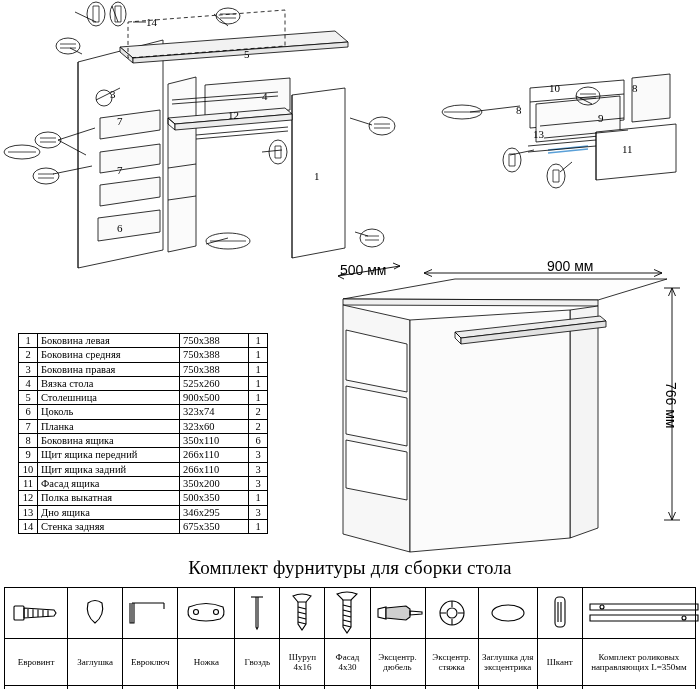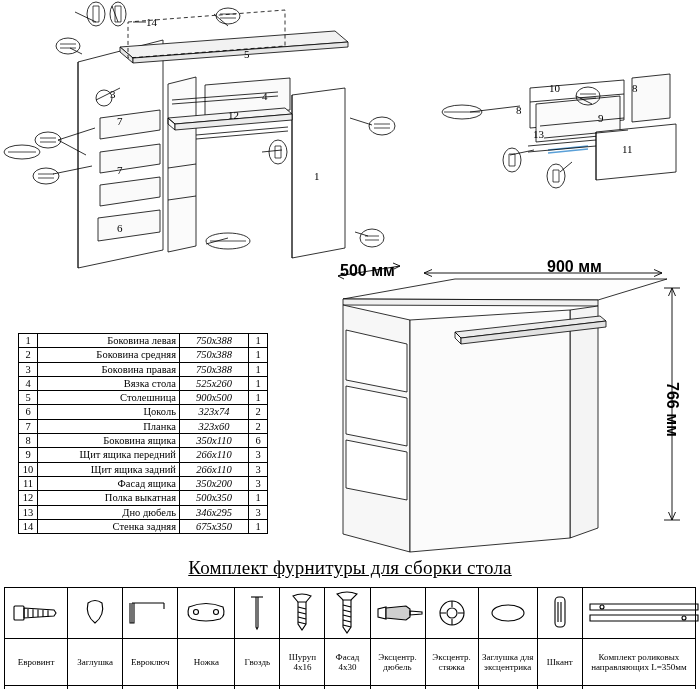--- a/index.html
+++ b/index.html
@@ -20,47 +20,47 @@
     font-family:"Liberation Serif", serif;
   }
   .parts-table td{
     border:1px solid #000;
     padding:0 3px;
     height:13.3px;
     line-height:13.3px;
     white-space:nowrap;
   }
   .parts-table td.num{width:12px;text-align:center;}
-  .parts-table td.name{width:135px;text-align:right;}
-  .parts-table td.size{width:62px;text-align:center;font-style:italic;}
+  .parts-table td.name{width:135px;text-align:left;}
+  .parts-table td.size{width:62px;text-align:left;}
   .parts-table td.qty{width:12px;text-align:center;}
 
   
   .hw-title{
     position:absolute;left:0;top:557px;width:700px;
-    text-align:center;font-size:19px;letter-spacing:.2px;text-decoration:underline;
+    text-align:center;font-size:19px;letter-spacing:.2px;
   }
 
   
   .hw-table{
     position:absolute;left:4px;top:587px;
     border-collapse:collapse;
     table-layout:fixed;
     width:692px;
     font-family:"Liberation Serif", serif;
   }
   .hw-table td{border:1px solid #000;text-align:center;vertical-align:middle;}
   .hw-pic{height:48px;}
   .hw-name{height:28px;font-size:9px;line-height:10px;padding:9px 1px;}
   .hw-qty{height:25px;font-size:15px;font-weight:bold;}
 
   .cell-ico{display:block;margin:0 auto;}
 
   
-  .dim{position:absolute;font-size:16px;font-weight:bold;font-family:"Liberation Sans",sans-serif;}
+  .dim{position:absolute;font-size:14px;font-weight:normal;font-family:"Liberation Sans",sans-serif;}
   .dim-500{left:340px;top:262px;}
   .dim-900{left:547px;top:258px;}
   .dim-766{left:663px;top:382px;}
 
   
   .bnum{position:absolute;font-size:11px;font-family:"Liberation Serif",serif;}
 </style>
 </head>
 <body>
 
@@ -295,21 +295,21 @@
           <td class="qty">3</td>
         </tr>
         <tr>
           <td class="num">12</td>
           <td class="name">Полка выкатная</td>
           <td class="size">500x350</td>
           <td class="qty">1</td>
         </tr>
         <tr>
           <td class="num">13</td>
-          <td class="name">Дно дюбель</td>
+          <td class="name">Дно ящика</td>
           <td class="size">346x295</td>
           <td class="qty">3</td>
         </tr>
         <tr>
           <td class="num">14</td>
           <td class="name">Стенка задняя</td>
           <td class="size">675x350</td>
           <td class="qty">1</td>
         </tr>
       </tbody>

